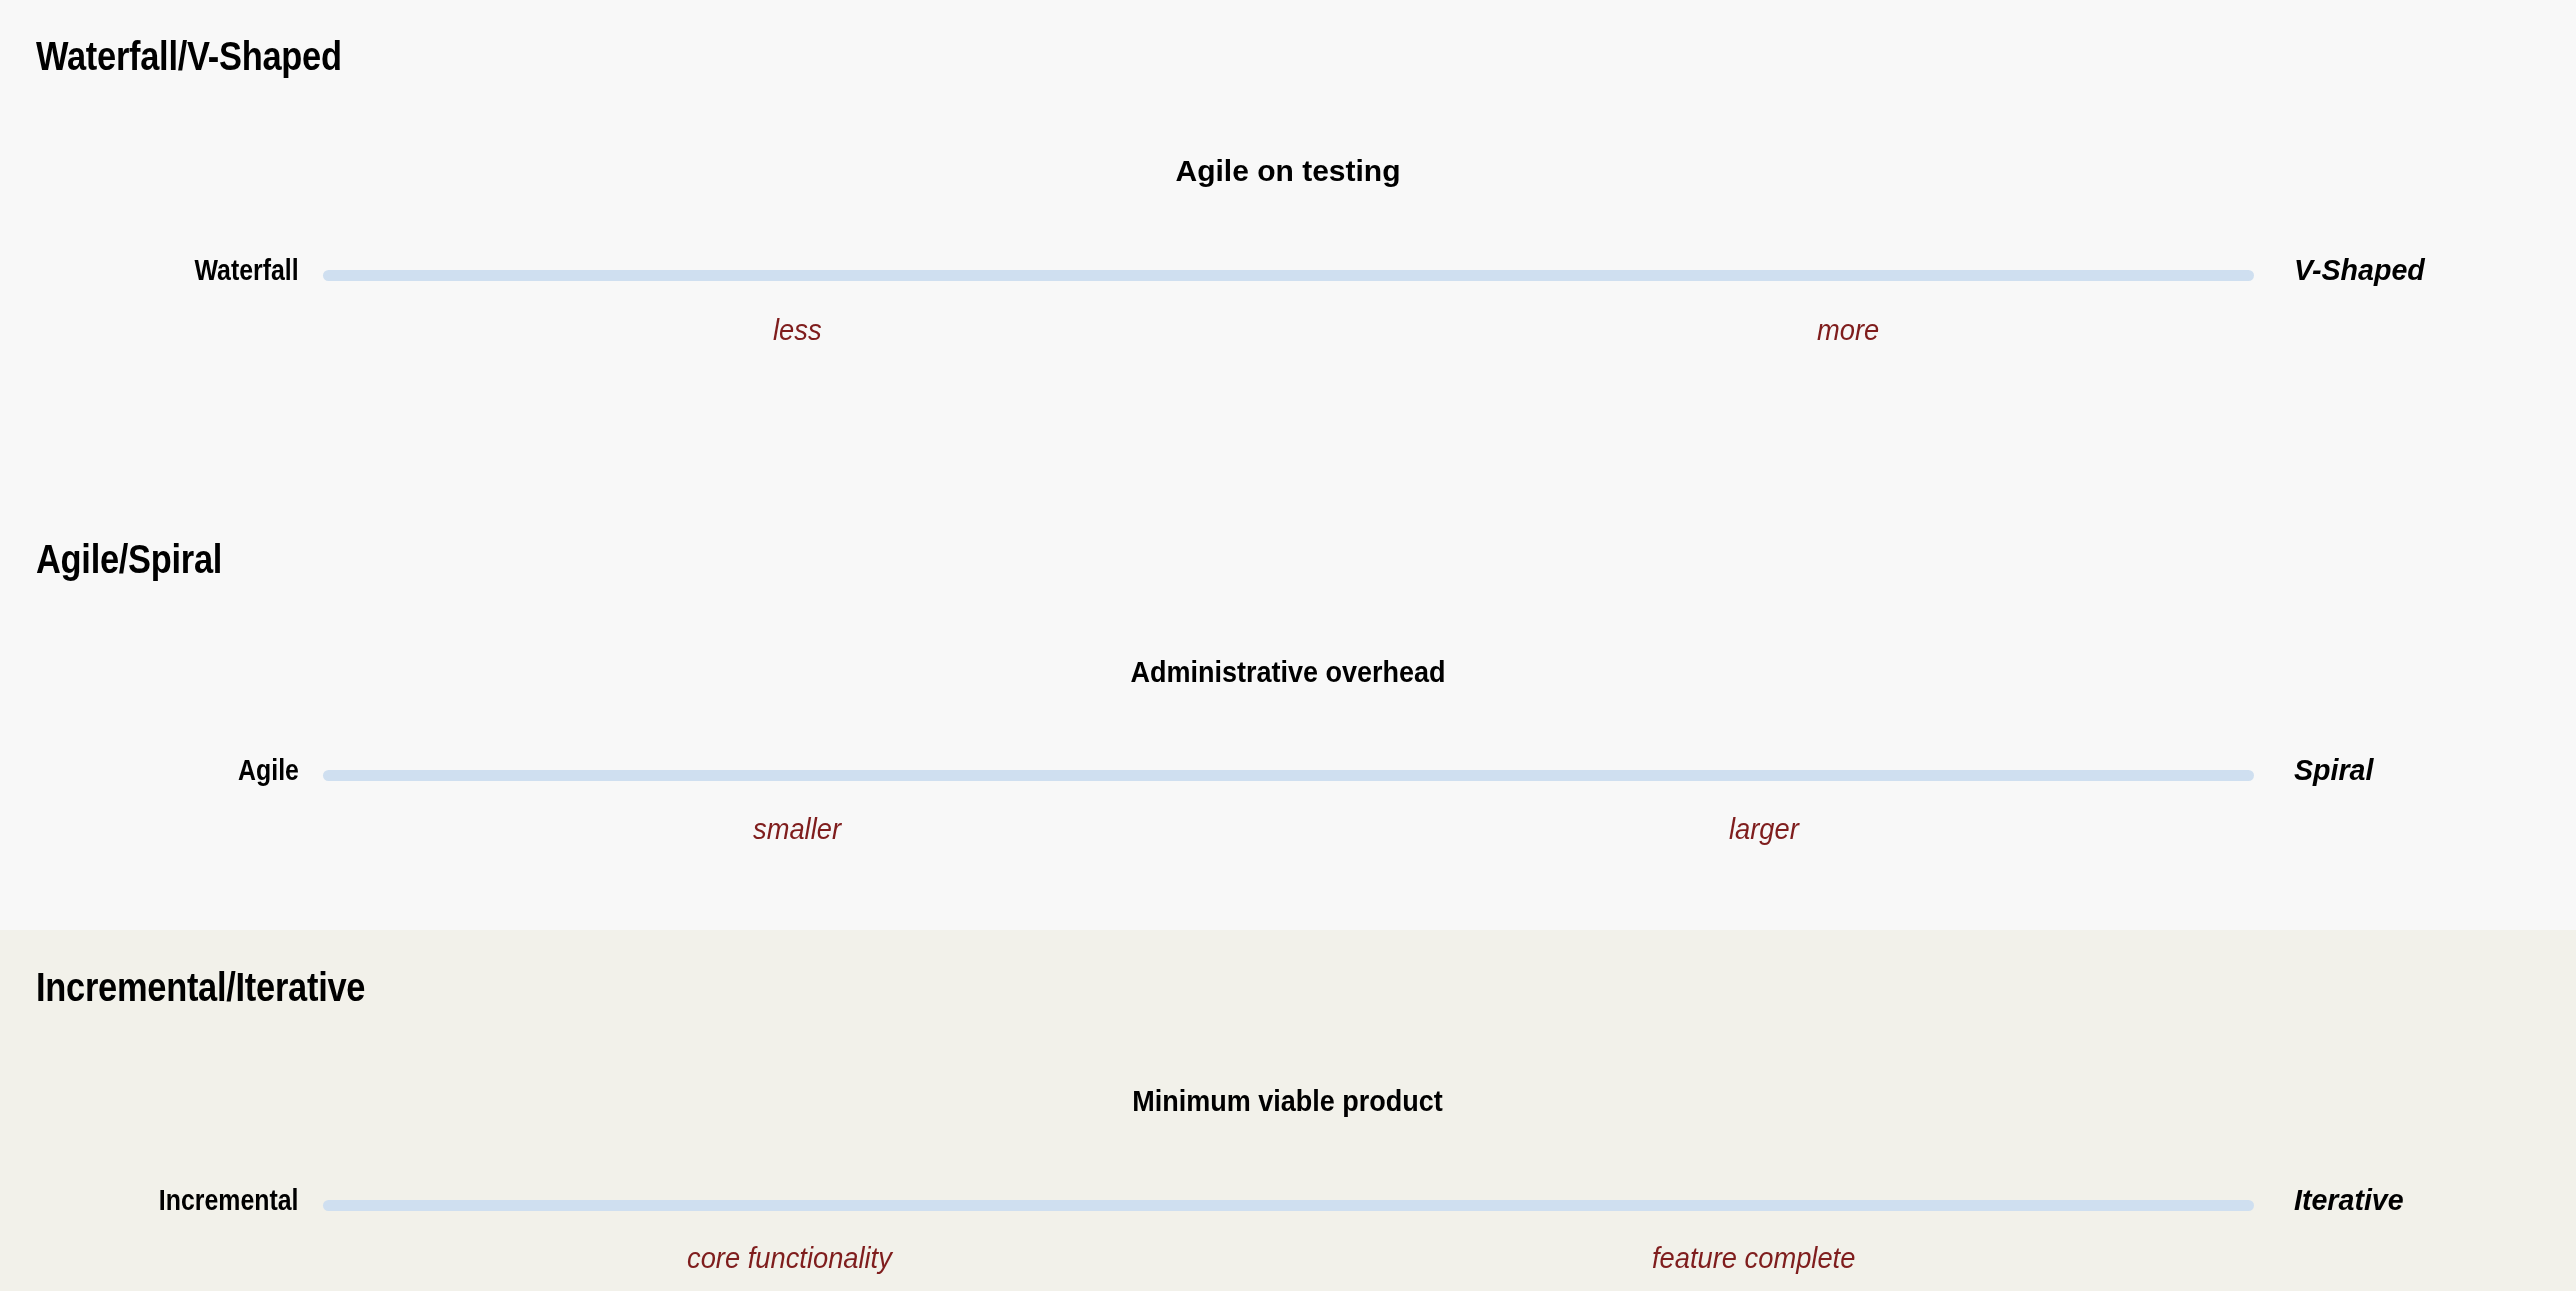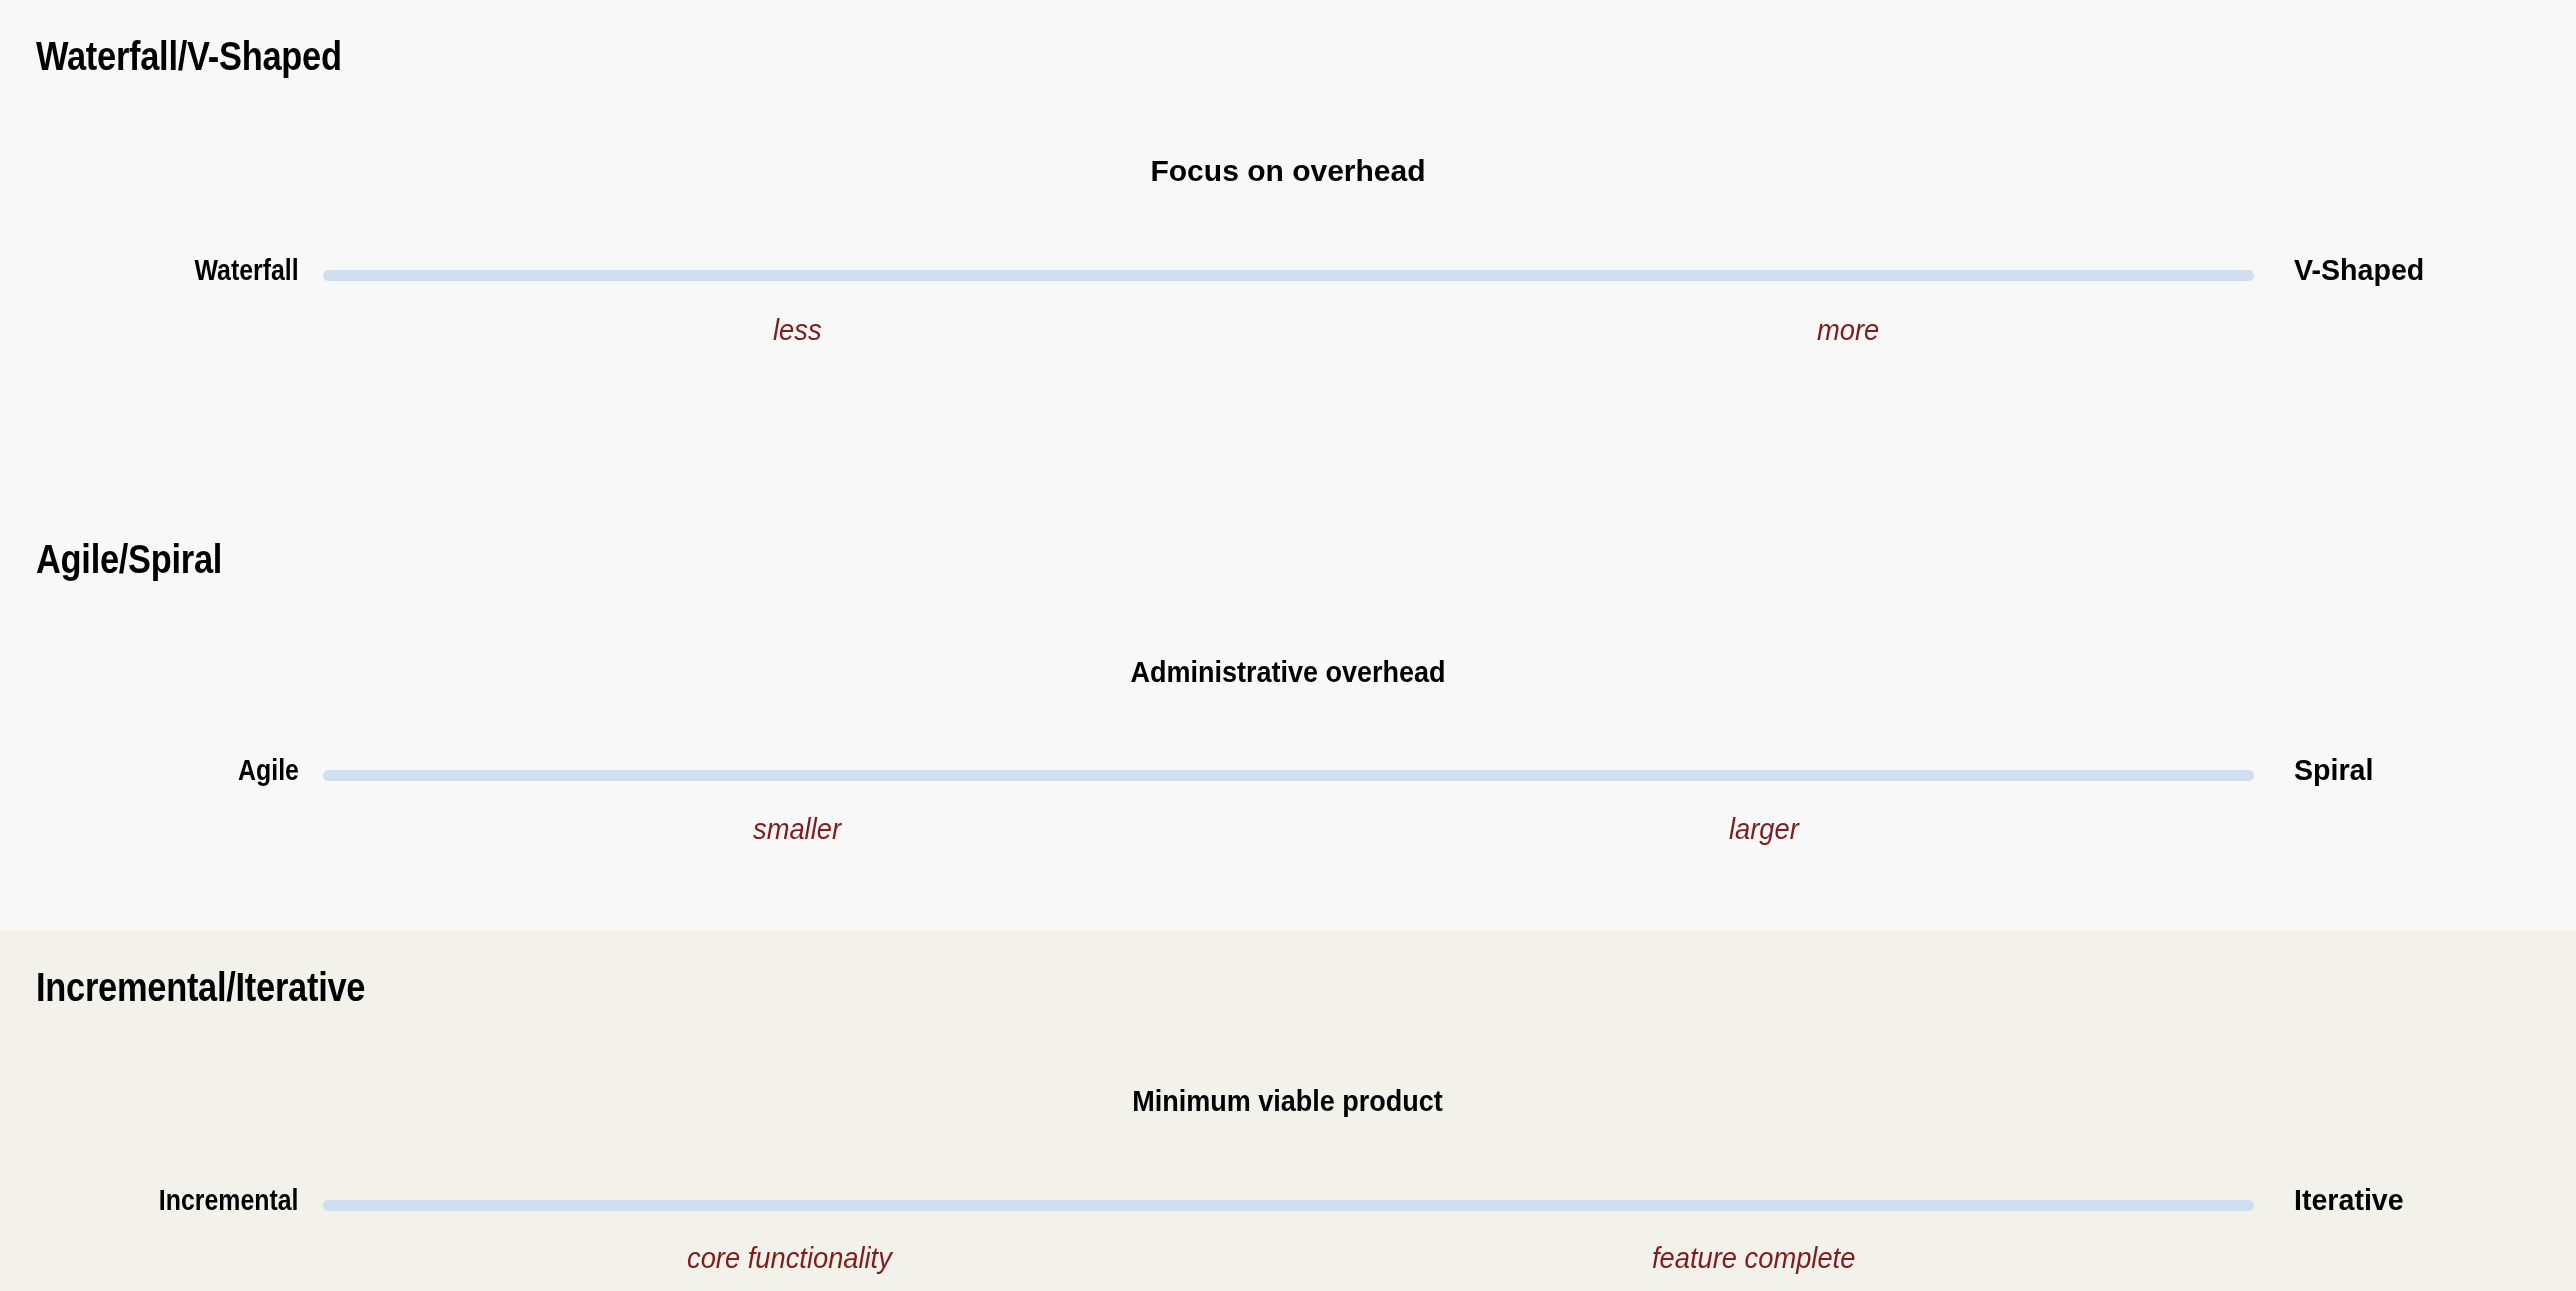--- a/index.html
+++ b/index.html
@@ -109,20 +109,21 @@
 
   .pole-label.left .pl-text {
     display: inline-block;
     transform: scaleX(0.87);
     transform-origin: right center;
   }
 
   .pole-label.right {
     left: 2294px;
     justify-content: flex-start;
+    font-style: italic;
   }
 
   .spectrum-bar {
     position: absolute;
     left: 323px;
     width: 1931px;
     top: 13.6px;
     height: 11px;
     background: #cfdff0;
     border-radius: 5.8px;
@@ -159,21 +160,21 @@
 </head>
 <body>
 
 <div id="page">
 
   <div class="section s1" style="background: rgb(248, 248, 248);">
 
     <div class="section-title">Waterfall/V-Shaped</div>
 
     <div class="spectrum-caption">
-      <span class="cap-text">Focus on overhead</span>
+      <span class="cap-text">Agile on testing</span>
     </div>
 
     <div class="spectrum-row">
 
       <div class="pole-label left">
         <span class="pl-text">Waterfall</span>
       </div>
 
       <div class="spectrum-bar" style="background: rgb(207, 223, 240);"></div>
 

